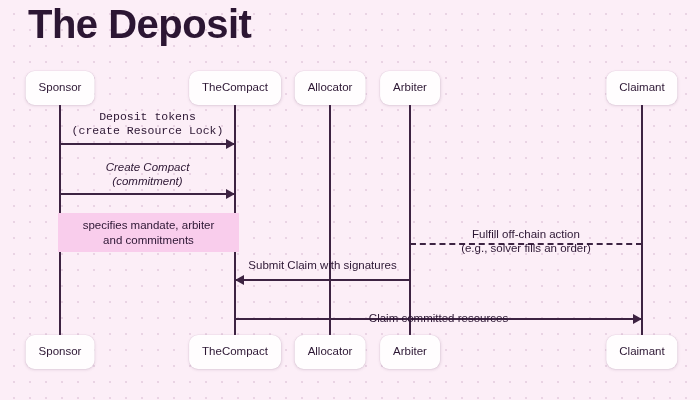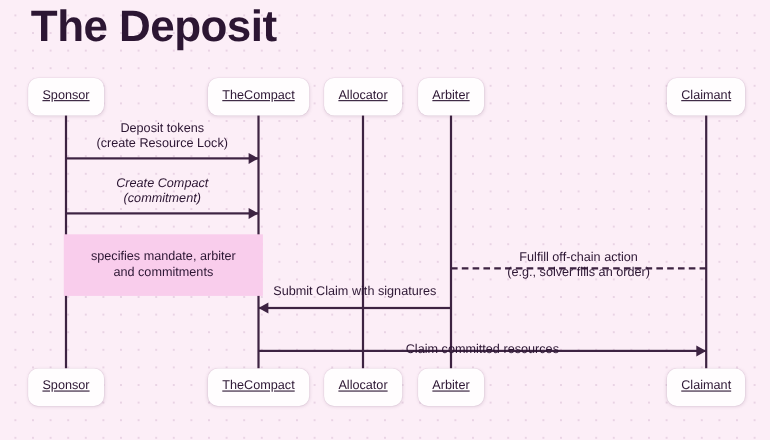--- a/index.html
+++ b/index.html
@@ -54,21 +54,20 @@
     background: #fffdfe;
     border-radius: 9px;
     box-shadow: 0 1px 3px rgba(80,40,80,0.13), 0 0 0 0.5px rgba(150,110,150,0.12);
     color: #2c1633;
     font-size: 11.5px;
     line-height: 1;
     text-align: left;
     padding: 11px 13px;
     white-space: nowrap;
     box-sizing: border-box;
-    text-decoration: underline;
   }
 
   
   .msg {
     position: absolute;
     height: 2px;
     background: #3d2342;
   }
   .msg.dashed {
     height: 0;
@@ -126,38 +125,38 @@
   <div id="lifelines">
       <div class="lifeline" style="left: 60px; top: 101px; height: 234px;"></div>
       <div class="lifeline" style="left: 235px; top: 101px; height: 234px;"></div>
       <div class="lifeline" style="left: 330px; top: 101px; height: 234px;"></div>
       <div class="lifeline" style="left: 410px; top: 101px; height: 234px;"></div>
       <div class="lifeline" style="left: 642px; top: 101px; height: 234px;"></div>
     </div>
   <div id="messages">
       <div class="msg" style="left: 60px; top: 143px; width: 175px;"></div>
       <div class="arrowhead right" style="top: 139px; left: 226px;"></div>
-      <div class="msg-label" style="left: 147.5px; top: 110px;">Deposit tokens
+      <div class="msg-label" style="left: 147.5px; top: 110px; font-family: Liberation Mono, monospace;">Deposit tokens
 (create Resource Lock)</div>
       <div class="msg" style="left: 60px; top: 193px; width: 175px;"></div>
       <div class="arrowhead right" style="top: 189px; left: 226px;"></div>
       <div class="msg-label" style="left: 147.5px; top: 160px; font-style: italic;">Create Compact
 (commitment)</div>
       <div class="msg dashed" style="left: 410px; top: 243px; width: 232px;"></div>
       <div class="msg-label" style="left: 526px; top: 208px; margin-top: 19px;">Fulfill off-chain action
 (e.g., solver fills an order)</div>
       <div class="msg" style="left: 235px; top: 279px; width: 175px;"></div>
       <div class="arrowhead left" style="top: 275px; left: 235px;"></div>
       <div class="msg-label" style="left: 322.5px; top: 258px;">Submit Claim with signatures</div>
       <div class="msg" style="left: 235px; top: 318px; width: 407px;"></div>
       <div class="arrowhead right" style="top: 314px; left: 633px;"></div>
       <div class="msg-label" style="left: 438.5px; top: 299px; margin-top: 12px;">Claim committed resources</div>
     </div>
   <div id="notes">
-      <div class="note" style="left: 58px; top: 213px; width: 181px; height: 56px;">specifies mandate, arbiter
+      <div class="note" style="left: 58px; top: 213px; width: 181px; height: 39px;">specifies mandate, arbiter
 and commitments</div>
     </div>
   <div id="actors">
       <div class="actor-box" style="left: 60px; top: 71px;">Sponsor</div>
       <div class="actor-box" style="left: 60px; top: 335px;">Sponsor</div>
       <div class="actor-box" style="left: 235px; top: 71px;">TheCompact</div>
       <div class="actor-box" style="left: 235px; top: 335px;">TheCompact</div>
       <div class="actor-box" style="left: 330px; top: 71px;">Allocator</div>
       <div class="actor-box" style="left: 330px; top: 335px;">Allocator</div>
       <div class="actor-box" style="left: 410px; top: 71px;">Arbiter</div>

